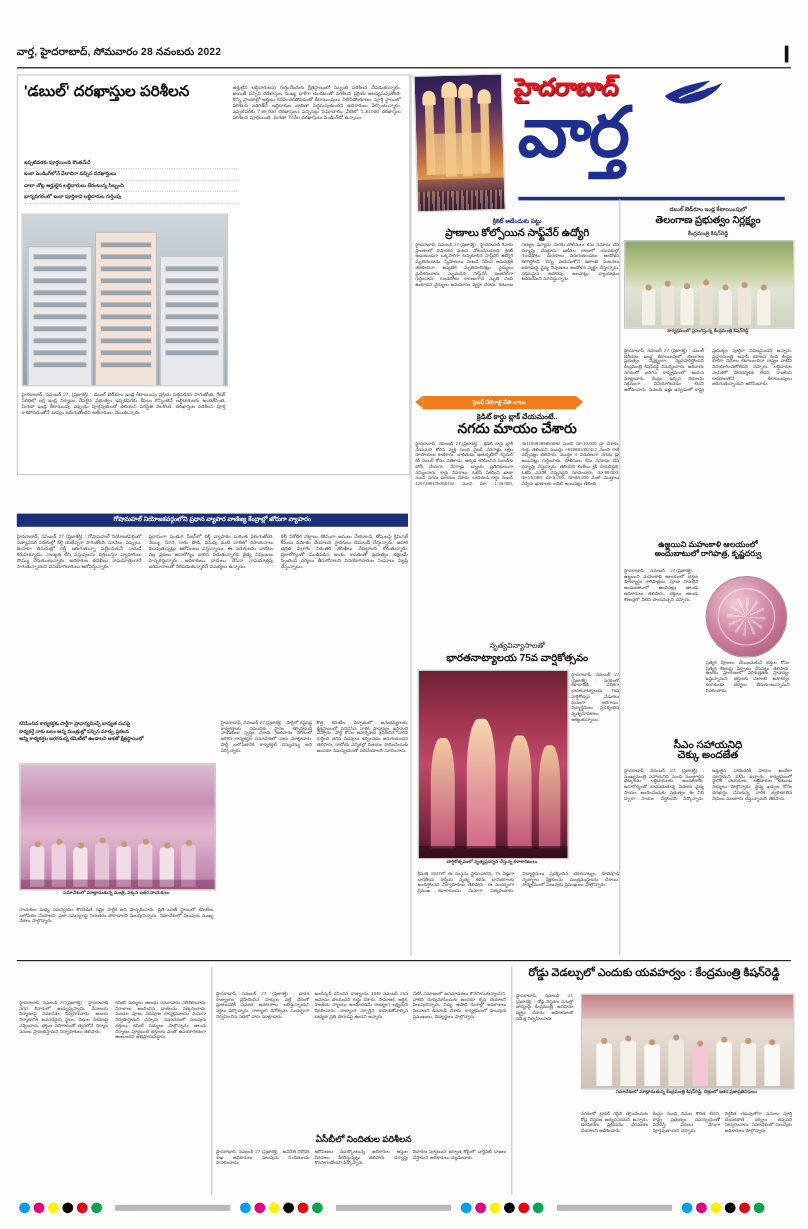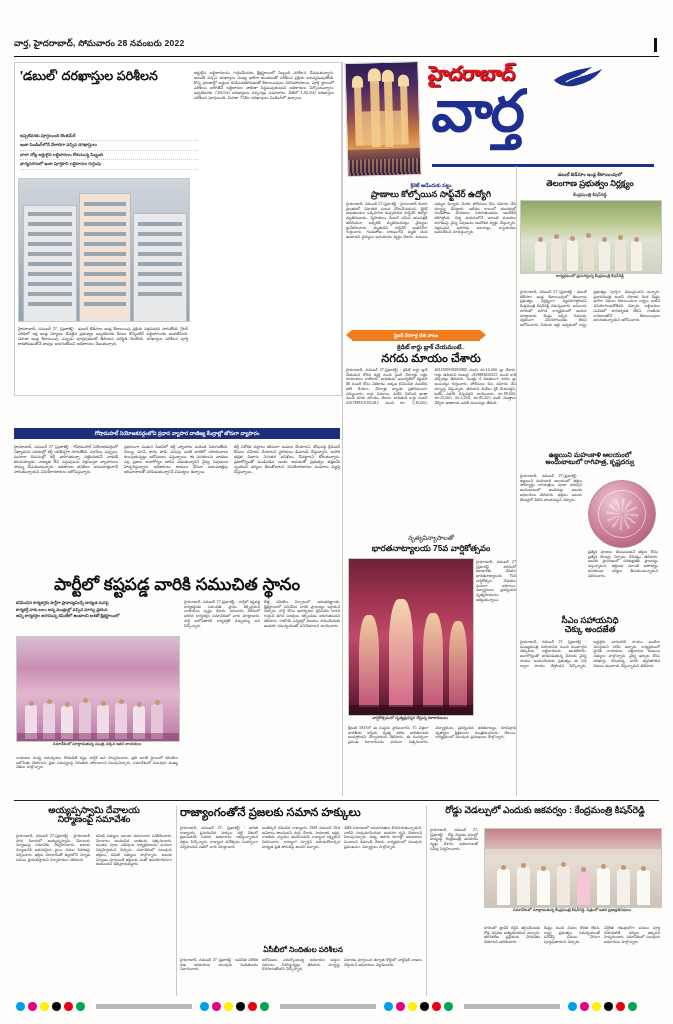--- a/index.html
+++ b/index.html
@@ -249,21 +249,20 @@
   </div>
 
   <div class="lead-text body-col">అర్హులైన లబ్ధిదారులను గుర్తించేందుకు క్షేత్రస్థాయిలో సిబ్బంది పరిశీలన చేపడుతున్నారు. అయితే వచ్చిన దరఖాస్తుల సంఖ్య భారీగా ఉండటంతో పరిశీలన ప్రక్రియ ఆలస్యమవుతోంది. కొన్ని ప్రాంతాల్లో అర్హులు కనిపించకపోవడంతో కేటాయింపులు నిలిచిపోయాయి. పూర్తి స్థాయిలో పరిశీలన జరిగితేనే లబ్ధిదారుల జాబితా సిద్ధమవుతుందని అధికారులు పేర్కొంటున్నారు. ఇప్పటివరకు 7,69,000 దరఖాస్తులు వచ్చినట్లు సమాచారం. వీటిలో 1,30,000 దరఖాస్తుల పరిశీలన పూర్తయింది. మిగతా 72వేల దరఖాస్తులు పెండింగ్‌లో ఉన్నాయి.</div>
   <div class="lead-text2 body-col">హైదరాబాద్, నవంబర్ 27, (ప్రజాశక్తి) : డబుల్ బెడ్‌రూం ఇండ్ల కేటాయింపు ప్రక్రియ నత్తనడకన సాగుతోంది. గ్రేటర్ పరిధిలో లక్ష ఇండ్ల నిర్మాణం చేపట్టిన ప్రభుత్వం ఇప్పటివరకు కేవలం కొన్నింటినే లబ్ధిదారులకు అందజేసింది. మిగతా ఇండ్ల కేటాయింపు ఎప్పుడు పూర్తవుతుందో తెలియని పరిస్థితి నెలకొంది. దరఖాస్తుల పరిశీలన పూర్తి కాకపోవడంతోనే జాప్యం జరుగుతోందని అధికారులు చెబుతున్నారు.</div>
 
   <div class="s2-sub">గోషామహల్ నియోజకవర్గంలోని ప్రధాన వ్యాపార వాణిజ్య కేంద్రాల్లో జోరుగా వ్యాపారం</div>
   <div class="s2-c1 body-col">హైదరాబాద్, నవంబర్ 27 (ప్రజాశక్తి) : గోషామహల్ నియోజకవర్గంలో నిత్యావసర సరుకుల్లో కల్తీ యథేచ్ఛగా సాగుతోంది. నూనెలు, పప్పులు, మసాలా దినుసుల్లో కల్తీ జరుగుతున్నా పట్టించుకునే నాథుడే కరువయ్యాడు. నాణ్యత లేని వస్తువులను విక్రయిస్తూ వ్యాపారులు సొమ్ము చేసుకుంటున్నారు. అధికారుల తనిఖీలు నామమాత్రంగానే సాగుతున్నాయని వినియోగదారులు ఆరోపిస్తున్నారు.</div>
   <div class="s2-c2 body-col">ప్రధానంగా పండుగ సీజన్‌లో కల్తీ వ్యాపారం మరింత పెరుగుతోంది. నెయ్యి, నూనె, కారం పొడి, పసుపు వంటి వాటిలో రసాయనాలు కలుపుతున్నట్లు ఆరోపణలు వస్తున్నాయి. ఈ సరుకులను వాడటం వల్ల ప్రజలు అనారోగ్యం బారిన పడుతున్నారని వైద్య నిపుణులు హెచ్చరిస్తున్నారు. అధికారులు దాడులు చేసినా నామమాత్రపు జరిమానాలతో సరిపెడుతున్నారనే విమర్శలు ఉన్నాయి.</div>
   <div class="s2-c3 body-col">కల్తీ నిరోధక చట్టాలు కఠినంగా అమలు చేయాలని, దోషులపై క్రిమినల్ కేసులు నమోదు చేయాలని స్థానికులు డిమాండ్ చేస్తున్నారు. ఆహార భద్రత విభాగం నిరంతర తనిఖీలు చేపట్టాలని కోరుతున్నారు. ప్రజారోగ్యంతో ముడిపడిన అంశం కావడంతో ప్రభుత్వం తక్షణమే స్పందించి చర్యలు తీసుకోవాలని వినియోగదారుల సంఘాలు విజ్ఞప్తి చేస్తున్నాయి.</div>
 
-  <div class="s3-h hl">పార్టీలో కష్టపడ్డ వారికి సముచిత స్థానం</div>
   <div class="s3-bul">
     <div>కనిపించిన కార్యకర్తకు పార్టీగా ప్రాధాన్యమిచ్చే బాధ్యత మనపై</div>
     <div>కార్యకర్తే నాకు బలం అన్న మంత్రుల్లో వచ్చిన మార్పు ప్రకటన</div>
     <div>అన్ని కార్యకర్తల జరగనున్న కమిటీలో ఉండాలని ఆశతో క్షేత్రస్థాయిలో</div>
   </div>
   <div class="s3-photo">
     <div class="person" style="left:8px;width:12px;height:34px;background:#f0dce8;">
         <i></i>
       </div>
     <div class="person" style="left:26px;width:12px;height:36px;background:#e9cfdf;">
@@ -352,35 +351,32 @@
       <div class="yantra"></div>
     </div>
   <div class="rc-t2b body-col dense">ప్రత్యేక పూజలు చేయించుకునే భక్తుల కోసం ప్రత్యేక కౌంటర్లు ఏర్పాటు చేసినట్లు తెలిపారు. ఆలయ ప్రాంగణంలో పరిశుభ్రతకు ప్రాధాన్యం ఇస్తున్నామని, భక్తులకు ఎలాంటి అసౌకర్యం కలగకుండా చర్యలు తీసుకుంటున్నామని వివరించారు.</div>
 
   <div class="rc-h3 hl" style="white-space:pre-line;">సీఎం సహాయనిధి
 చెక్కు అందజేత</div>
   <div class="rc-t3 body-col dense" style="column-count:2;column-gap:7px;">హైదరాబాద్, నవంబర్ 27, (ప్రజాశక్తి) : ముఖ్యమంత్రి సహాయనిధి నుంచి మంజూరైన చెక్కులను లబ్ధిదారులకు అందజేశారు. అనారోగ్యంతో బాధపడుతున్న పేదలకు వైద్య సాయం అందించేందుకు ప్రభుత్వం ఈ నిధి ద్వారా సాయం చేస్తోందని పేర్కొన్నారు. అర్హులైన వారందరికీ సాయం అందేలా చూస్తామని హామీ ఇచ్చారు. కార్యక్రమంలో స్థానిక నాయకులు, లబ్ధిదారుల కుటుంబ సభ్యులు పాల్గొన్నారు. వైద్య ఖర్చుల కోసం దరఖాస్తు చేసుకున్న వారికి త్వరితగతిన నిధులు మంజూరు చేస్తున్నామని తెలిపారు.</div>
 
   <div class="bdiv"></div>
 
-  <div class="b1-h hl" style="white-space:pre-line;">అయ్యప్పస్వామి దేవాలయ
-నిర్మాణంపై సమావేశం</div>
   <div class="b1-t1 body-col dense">హైదరాబాద్, నవంబర్ 27,(ప్రజాశక్తి) : హైదరాబాద్ నగర శివారులో అయ్యప్పస్వామి దేవాలయ నిర్మాణంపై సమావేశం నిర్వహించారు. ఆలయ నిర్మాణానికి అవసరమైన స్థలం, నిధుల సేకరణపై చర్చించారు. భక్తుల సహకారంతో త్వరలోనే నిర్మాణ పనులు ప్రారంభిస్తామని నిర్వాహకులు తెలిపారు.</div>
   <div class="b1-t2 body-col dense">కమిటీ సభ్యులు ఆలయ నమూనాను పరిశీలించారు. విరాళాలు అందించిన దాతలను సత్కరించారు. మండల పూజ, పడిపూజ కార్యక్రమాలను ఘనంగా నిర్వహిస్తామని చెప్పారు. సమావేశంలో పలువురు భక్తులు, కమిటీ సభ్యులు పాల్గొన్నారు. ఆలయ నిర్మాణం పూర్తయితే భక్తులకు ఎంతో ఉపయోగకరంగా ఉంటుందని అభిప్రాయపడ్డారు.</div>
 
-  <div class="b2-h hl">రాజ్యాంగంతోనే ప్రజలకు సమాన హక్కులు</div>
   <div class="b2-t1 body-col dense">హైదరాబాద్, నవంబర్ 27, (ప్రజాశక్తి) : భారత రాజ్యాంగం ప్రసాదించిన హక్కుల వల్లే దేశంలో ప్రజలందరికీ సమాన అవకాశాలు లభిస్తున్నాయని వక్తలు పేర్కొన్నారు. రాజ్యాంగ దినోత్సవం సందర్భంగా నిర్వహించిన సభలో వారు మాట్లాడారు.</div>
   <div class="b2-t2 body-col dense">అంబేద్కర్ రచించిన రాజ్యాంగం 1949 నవంబర్ 26న ఆమోదం పొందిందని గుర్తు చేశారు. సామాజిక, ఆర్థిక, రాజకీయ న్యాయం అందించడమే రాజ్యాంగ లక్ష్యమని వివరించారు. రాజ్యాంగ స్ఫూర్తిని కాపాడుకోవాల్సిన బాధ్యత ప్రతి పౌరుడిపై ఉందని అన్నారు.</div>
   <div class="b2-t3 body-col dense">నేటికీ సమాజంలో అసమానతలు కొనసాగుతున్నాయని, వాటిని రూపుమాపేందుకు అందరూ కృషి చేయాలని పిలుపునిచ్చారు. విద్య, ఉపాధి రంగాల్లో అవకాశాలు పెంచాలని డిమాండ్ చేశారు. కార్యక్రమంలో పలువురు ప్రముఖులు, విద్యార్థులు పాల్గొన్నారు.</div>
   <div class="b2-h2 hl">ఏసీబీలో నిందితుల పరిశీలన</div>
   <div class="b2-t4 body-col dense">హైదరాబాద్, నవంబర్ 27 (ప్రజాశక్తి) : అవినీతి నిరోధక శాఖ అధికారులు పలువురు నిందితులను విచారించారు.</div>
   <div class="b2-t5 body-col dense">ఆరోపణలు ఎదుర్కొంటున్న అధికారుల ఆస్తుల వివరాలు సేకరిస్తున్నట్లు తెలిపారు. దర్యాప్తు కొనసాగుతోందని పేర్కొన్నారు.</div>
   <div class="b2-t6 body-col dense">విచారణ పూర్తయిన తర్వాత కోర్టులో చార్జిషీట్ దాఖలు చేస్తామని అధికారులు వెల్లడించారు.</div>
 
-  <div class="b3-h hl">రోడ్డు వెడల్పులో ఎందుకు జకవర్వం : కేంద్రమంత్రి కిషన్‌రెడ్డి</div>
+  <div class="b3-h hl">రోడ్డు వెడల్పులో ఎందుకు యవహర్వం : కేంద్రమంత్రి కిషన్‌రెడ్డి</div>
   <div class="b3-t1 body-col dense">హైదరాబాద్, నవంబర్ 27, (ప్రజాశక్తి) : రోడ్ల విస్తరణ పనుల్లో జాప్యంపై కేంద్రమంత్రి అసహనం వ్యక్తం చేశారు. అధికారులతో సమీక్ష నిర్వహించారు.</div>
   <div class="b3-photo">
     <div class="person" style="left:12px;width:13px;height:36px;background:#fbfaf6;">
         <i></i>
       </div>
     <div class="person" style="left:32px;width:13px;height:38px;background:#f4f1ea;">
         <i></i>
       </div>
     <div class="person" style="left:52px;width:13px;height:35px;background:#fbfaf6;">
         <i></i>

